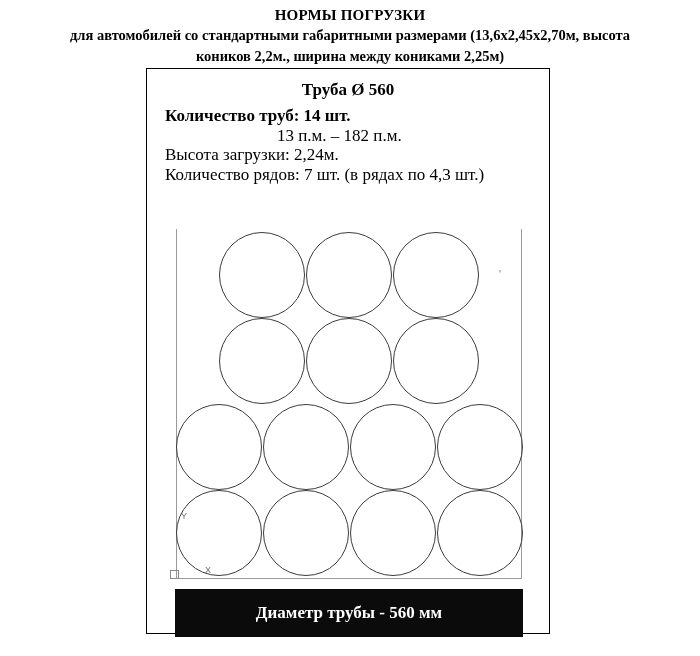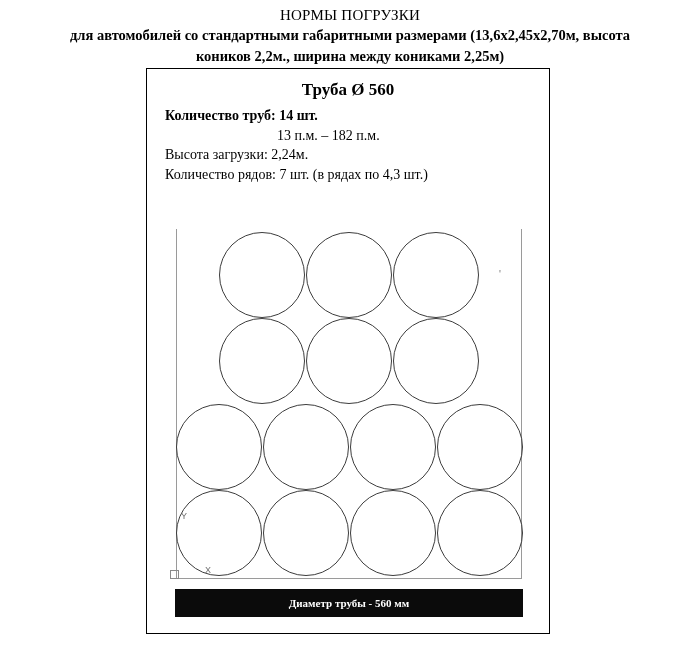--- a/index.html
+++ b/index.html
@@ -16,21 +16,21 @@
     overflow: hidden;
   }
 
   
   .header {
     width: 700px;
     padding-top: 6px;
     text-align: center;
   }
   .header .title {
-    font-weight: normal;
+    font-weight: bold;
     font-size: 15px;
     letter-spacing: 0.2px;
     line-height: 19px;
   }
   .header .subtitle {
     font-weight: bold;
     font-size: 14.5px;
     line-height: 21px;
     padding: 0 60px;
   }
@@ -51,21 +51,21 @@
     text-align: center;
     font-weight: bold;
     font-size: 17px;
     margin-top: 11px;
     margin-bottom: 6px;
     font-family: Liberation Serif, serif;
   }
 
   .spec {
     padding-left: 18px;
-    font-size: 14px;
+    font-size: 17px;
     line-height: 19.5px;
   }
   .spec .bold {
     font-weight: bold;
   }
   .spec-row {
     white-space: pre;
   }
   .indent-1 { padding-left: 112px; }
 
@@ -124,28 +124,28 @@
     height: 7px;
     border: 1px solid #8a8a8a;
   }
 
   
   .footer-bar {
     position: absolute;
     left: 28px;
     top: 520px;
     width: 348px;
-    height: 28px;
+    height: 48px;
     background: #0b0b0b;
     color: #ffffff;
     display: flex;
     align-items: center;
     justify-content: center;
     font-weight: bold;
-    font-size: 11px;
+    font-size: 17px;
   }
 </style>
 </head>
 <body>
 
 <div class="header">
   <div class="title">НОРМЫ ПОГРУЗКИ</div>
   <div class="subtitle">для автомобилей со стандартными габаритными размерами (13,6х2,45х2,70м, высота</div>
   <div class="subtitle">коников 2,2м., ширина между кониками 2,25м)</div>
 </div>

